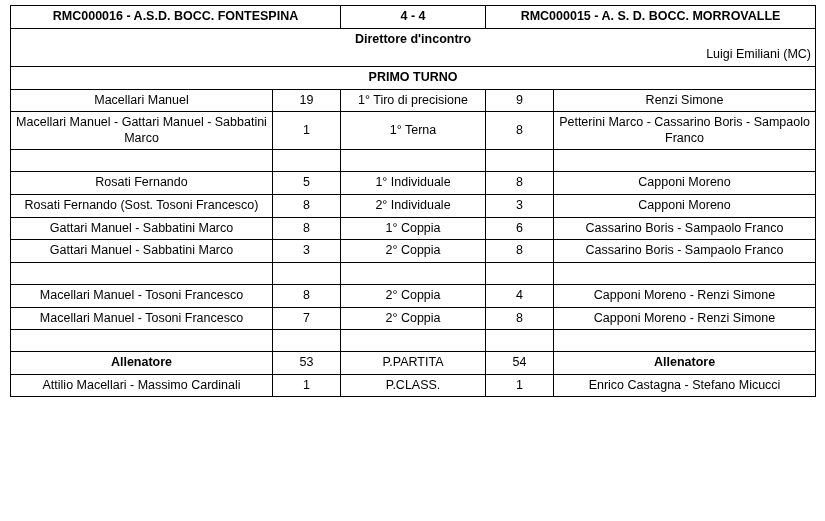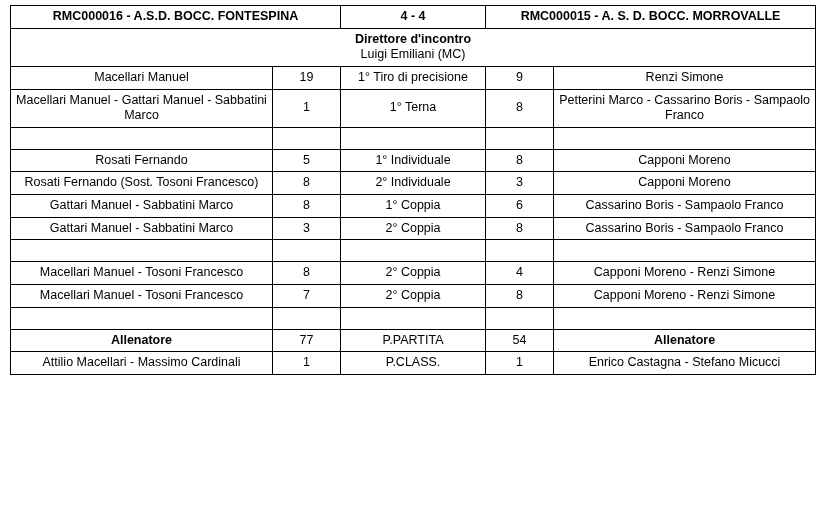--- a/index.html
+++ b/index.html
@@ -60,20 +60,21 @@
     font-size: 13px;
     line-height: 1.45;
     padding: 4px 4px 5px 4px;
   }
   td.ref-block .ref-role {
     font-weight: bold;
     display: block;
   }
   td.ref-block .ref-name {
     display: block;
+    text-align: right;
   }
   td.spacer {
     height: 19px;
   }
   td.two-line {
     line-height: 1.35;
     padding-top: 4px;
     padding-bottom: 4px;
   }
   td.coach {
@@ -102,20 +103,23 @@
         <td class="header-cell" colspan="2">RMC000015 - A. S. D. BOCC. MORROVALLE</td>
       </tr>
 
       <tr>
         <td class="ref-block" colspan="5">
           <span class="ref-role">Direttore d'incontro</span>
           <span class="ref-name">Luigi Emiliani (MC)</span>
         </td>
       </tr>
 
+      <tr>
+        <td class="section" colspan="5">PRIMO TURNO</td>
+      </tr>
 
       <tr>
         <td>Macellari Manuel</td>
         <td>19</td>
         <td>1° Tiro di precisione</td>
         <td>9</td>
         <td>Renzi Simone</td>
       </tr>
 
       <tr>
@@ -194,21 +198,21 @@
       <tr>
         <td class="gap-row"></td>
         <td class="gap-row"></td>
         <td class="gap-row"></td>
         <td class="gap-row"></td>
         <td class="gap-row"></td>
       </tr>
 
       <tr>
         <td class="coach">Allenatore</td>
-        <td>77</td>
+        <td>53</td>
         <td>P.PARTITA</td>
         <td>54</td>
         <td class="coach">Allenatore</td>
       </tr>
 
       <tr>
         <td>Attilio Macellari - Massimo Cardinali</td>
         <td>1</td>
         <td>P.CLASS.</td>
         <td>1</td>

